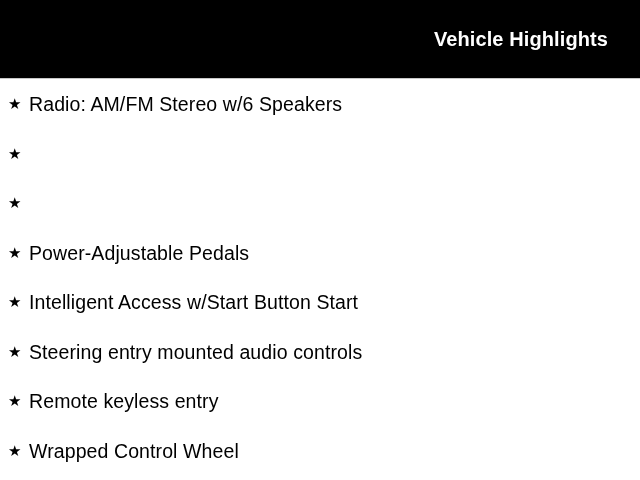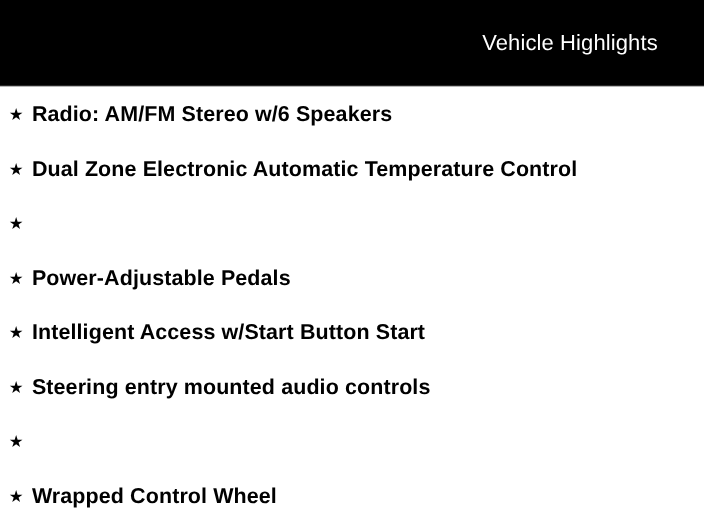--- a/index.html
+++ b/index.html
@@ -31,23 +31,23 @@
     box-sizing: border-box;
     display: flex;
     align-items: center;
     justify-content: flex-end;
     border-bottom: 1px solid #c8c8c8;
   }
   .header-title {
     color: #ffffff;
     font-family: "Liberation Sans", sans-serif;
     font-size: 20px;
-    font-weight: 400;
+    font-weight: 700;
     letter-spacing: 0.1px;
-    padding-right: 42px;
+    padding-right: 32px;
     line-height: 1;
     white-space: nowrap;
   }
 
   
   .highlights-list {
     position: absolute;
     left: 0;
     top: 80px;
     width: 640px;
@@ -71,21 +71,21 @@
     color: #000000;
     font-family: "DejaVu Sans", sans-serif;
     font-size: 15px;
     line-height: 49.5px;
     text-align: left;
   }
   .highlight-text {
     color: #000000;
     font-family: "Liberation Sans", sans-serif;
     font-size: 19.5px;
-    font-weight: 700;
+    font-weight: 400;
     line-height: 49.5px;
     letter-spacing: 0.1px;
   }
 </style>
 </head>
 <body>
 
 <div class="page">
 
   <div class="header-bar">
@@ -94,21 +94,20 @@
 
   <ul class="highlights-list">
 
     <li class="highlight-item">
       <span class="bullet-star">★</span>
       <span class="highlight-text">Radio: AM/FM Stereo w/6 Speakers</span>
     </li>
 
     <li class="highlight-item">
       <span class="bullet-star">★</span>
-      <span class="highlight-text">Dual Zone Electronic Automatic Temperature Control</span>
     </li>
 
     <li class="highlight-item">
       <span class="bullet-star">★</span>
     </li>
 
     <li class="highlight-item">
       <span class="bullet-star">★</span>
       <span class="highlight-text">Power-Adjustable Pedals</span>
     </li>
@@ -118,20 +117,21 @@
       <span class="highlight-text">Intelligent Access w/Start Button Start</span>
     </li>
 
     <li class="highlight-item">
       <span class="bullet-star">★</span>
       <span class="highlight-text">Steering entry mounted audio controls</span>
     </li>
 
     <li class="highlight-item">
       <span class="bullet-star">★</span>
+      <span class="highlight-text">Remote keyless entry</span>
     </li>
 
     <li class="highlight-item">
       <span class="bullet-star">★</span>
       <span class="highlight-text">Wrapped Control Wheel</span>
     </li>
 
   </ul>
 
 </div>

